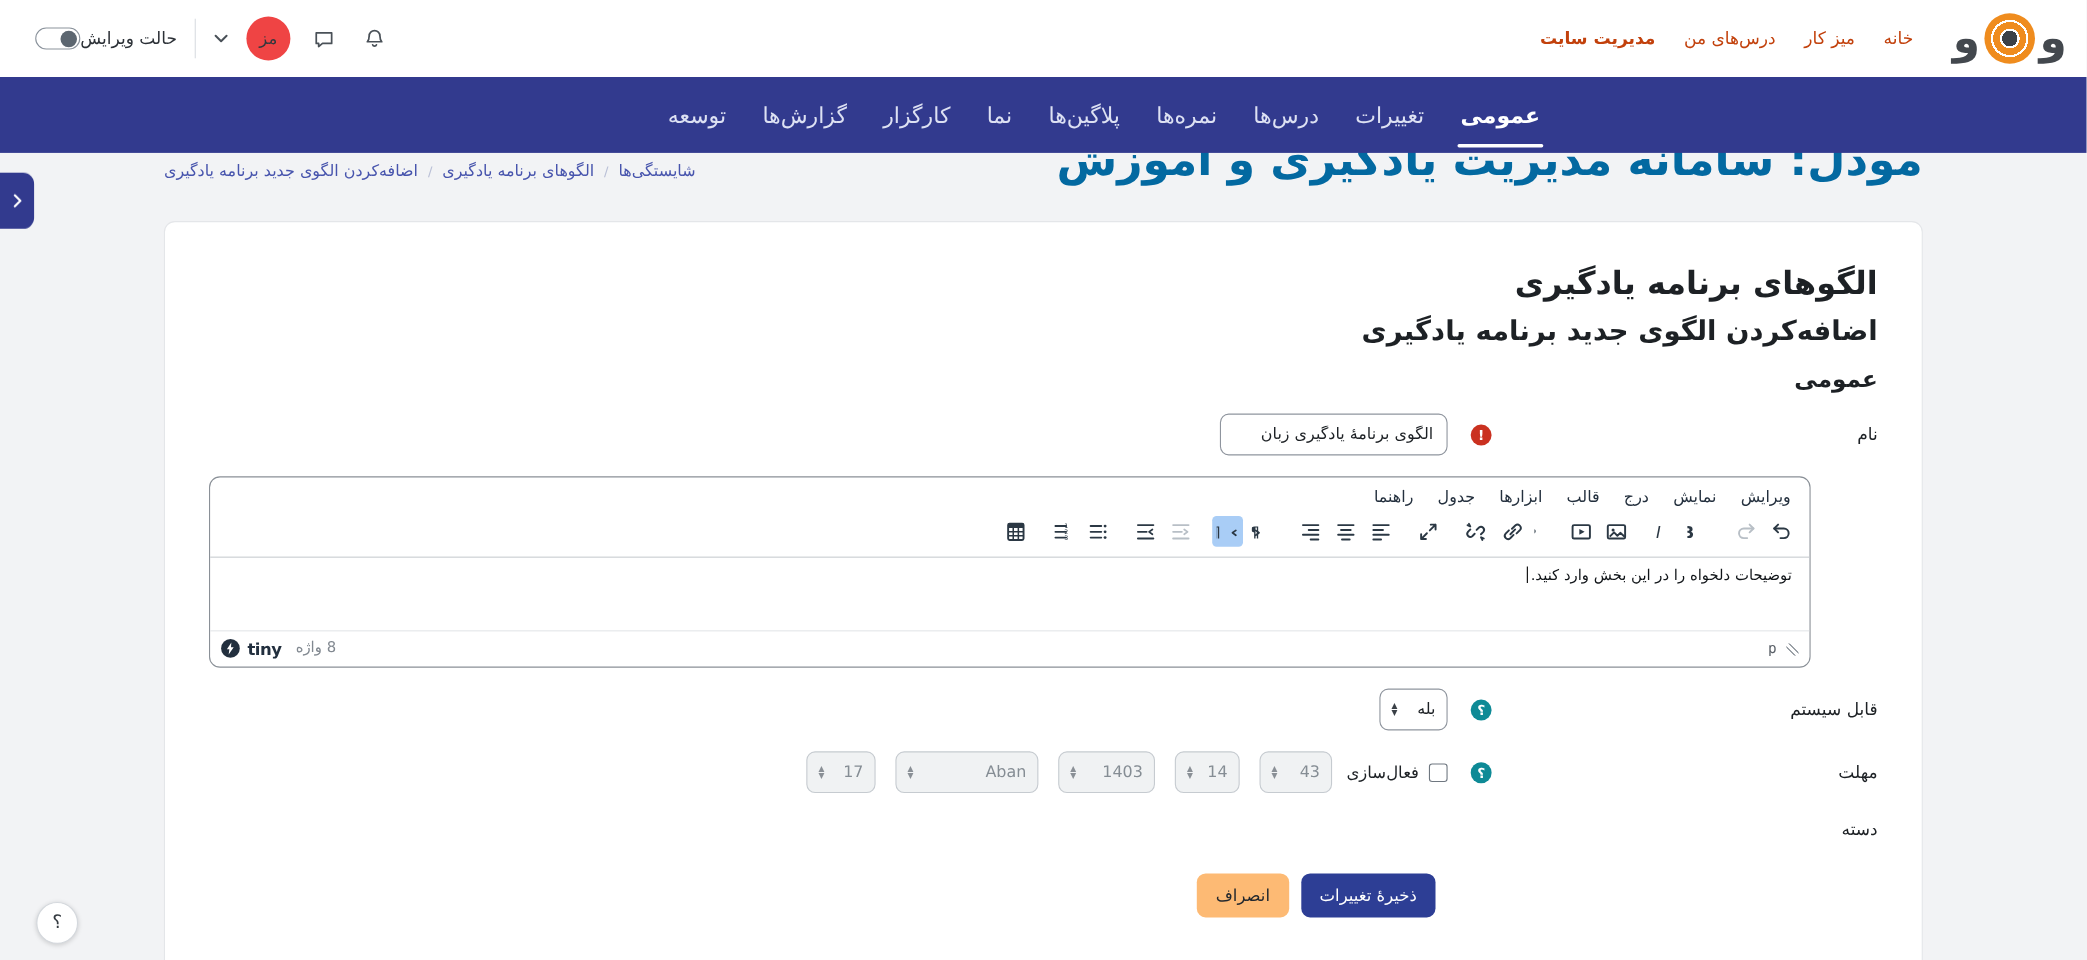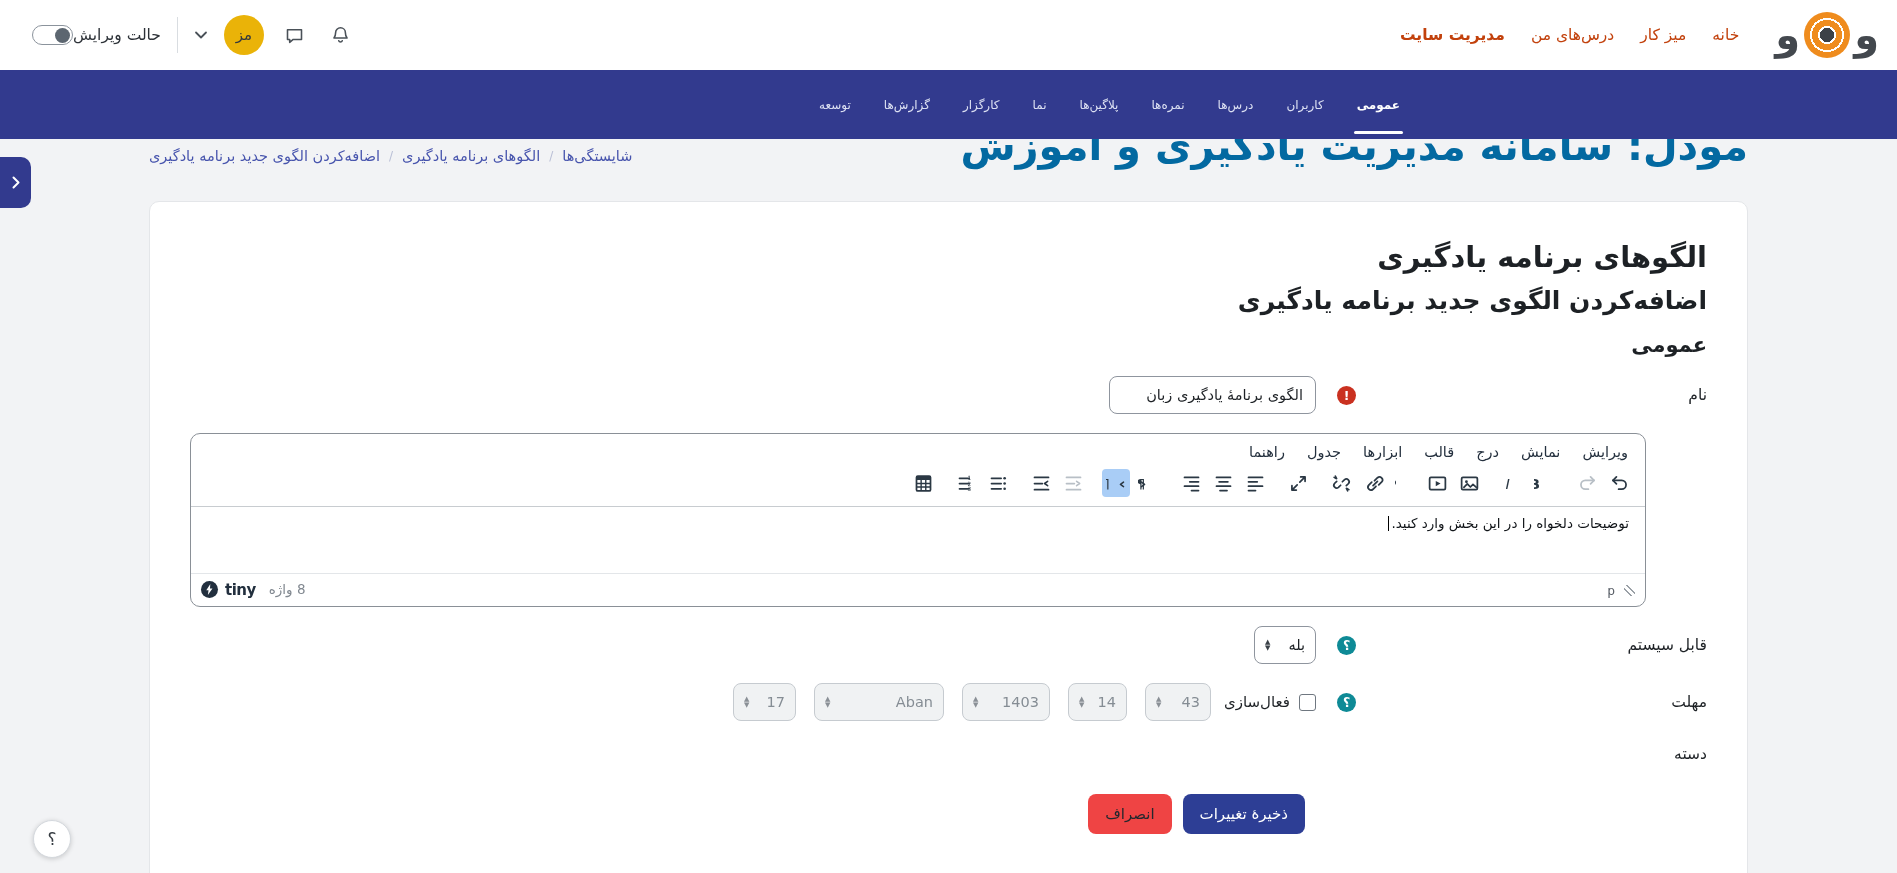--- a/index.html
+++ b/index.html
@@ -12,31 +12,31 @@
   .tb-right { display:flex; align-items:center; }
   .logo { display:flex; align-items:center; gap:4px; margin-left:36px; }
   .logo-txt { font-size:40px; font-weight:800; color:#43484e; line-height:1; }
   .logo-ring { width:46px; height:46px; border-radius:50%;
      background:radial-gradient(circle, #3c4147 0 7px, #fff 7px 9px, #ef8c1e 9px 15px, #fff 15px 17px, #ef8c1e 17px 23px); }
   .tb-nav { display:flex; align-items:center; gap:26px; }
   .tb-link { font-size:15.5px; color:#c2410c; padding:4px 0; }
   .tb-link.active { font-weight:bold; }
   .tb-left { display:flex; align-items:center; gap:16px; }
   .icon-btn { display:flex; align-items:center; justify-content:center; width:30px; height:30px; color:#4a5158; }
-  .avatar { width:40px; height:40px; border-radius:50%; background:#eab308; color:#33383e; font-size:15px; display:flex; align-items:center; justify-content:center; }
+  .avatar { width:40px; height:40px; border-radius:50%; background:#ef4444; color:#33383e; font-size:15px; display:flex; align-items:center; justify-content:center; }
   .chev { color:#4a5158; display:flex; align-items:center; }
   .vdiv { width:1px; height:36px; background:#d9dde1; }
   .edit-cluster { display:flex; align-items:center; }
   .edit-label { font-size:15.5px; color:#2c3137; }
   .switch { width:41px; height:20px; border:1px solid #8b939c; border-radius:12px; background:#fff; position:relative; cursor:pointer; }
   .switch .knob { position:absolute; right:2px; top:1.5px; width:15px; height:15px; border-radius:50%; background:#5c6670; }
 
   
   .navbar { height:69px; background:#323a8e; display:flex; align-items:center; padding-right:497px; gap:33px; position:relative; z-index:5; }
-  .nv-item { font-size:12px; color:#dde1f3; position:relative; height:69px; display:flex; align-items:center; }
+  .nv-item { font-size:20px; color:#dde1f3; position:relative; height:69px; display:flex; align-items:center; }
   .nv-item.active { color:#fff; font-weight:bold; }
   .nv-item.active::after { content:""; position:absolute; left:-3px; right:-3px; bottom:5px; height:3px; background:#fff; border-radius:2px; }
 
   
   .page-head { display:flex; justify-content:space-between; align-items:flex-end; margin:-16px 149px 0; position:relative; z-index:1; }
   .site-h1 { font-size:40px; font-weight:bold; color:#0369a1; white-space:nowrap; }
   .crumbs { display:flex; align-items:center; gap:9px; font-size:14.5px; margin-bottom:5px; }
   .crumb { color:#4754ad; white-space:nowrap; }
   .crumb-sep { color:#b9bfd6; font-size:12px; }
 
@@ -58,21 +58,21 @@
   .sel { height:38px; border:1px solid #8f959e; border-radius:8px; background:#fff; display:flex; align-items:center; justify-content:space-between; padding:0 10px; font-size:14.5px; color:#1d2125; cursor:pointer; gap:8px; }
   .sel-arrows { display:flex; flex-direction:column; font-size:7px; line-height:6px; color:#3a4047; }
   .sel.sel-disabled { background:#f0f2f3; border-color:#c6cbd0; color:#858d94; cursor:default; }
   .sel.sel-disabled .sel-arrows { color:#8a9096; }
   .checkbox { width:17px; height:17px; border:1.5px solid #6f7780; border-radius:3px; background:#fff; cursor:pointer; }
   .enable-lbl { font-size:15px; color:#1d2125; margin:0 9px 0 13px; }
   .due-sels { display:flex; gap:18px; }
   .static-val { font-size:15.5px; color:#1d2125; }
   .btn { height:40px; border-radius:8px; font-size:15px; padding:0 17px; }
   .btn-primary { background:#2d3e95; color:#fff; }
-  .btn-secondary { background:#ef4444; color:#23282e;text-align:center; }
+  .btn-secondary { background:#fdba74; color:#23282e;text-align:center; }
   .btn-row { margin-top:31px; }
   .btn-row .fctrl { gap:11px; }
 
   
   .editor { flex:1; border:1px solid #8a9097; border-radius:10px; background:#fff; overflow:hidden; }
   .ed-menubar { display:flex; align-items:center; gap:4px; padding:6px 8px 0; }
   .ed-menu { font-size:14.5px; color:#24303e; padding:4px 9px; border-radius:4px; }
   .ed-toolbar { display:flex; align-items:center; gap:15px; padding:5px 12px 9px; border-bottom:1px solid #c8ccd0; flex-wrap:wrap; }
   .tgroup { display:flex; gap:4px; }
   .tbtn { width:28px; height:28px; border-radius:4px; display:flex; align-items:center; justify-content:center; color:#2b3844; }
@@ -234,21 +234,21 @@
       <span class="edit-label">حالت ویرایش</span>
       <span class="switch">
           <span class="knob"></span>
         </span>
     </div>
   </div>
 </header>
 
 <nav class="navbar" id="nv-list">
     <a class="nv-item active">عمومی</a>
-    <a class="nv-item">کاربران</a>
+    <a class="nv-item">تغییرات</a>
     <a class="nv-item">درس‌ها</a>
     <a class="nv-item">نمره‌ها</a>
     <a class="nv-item">پلاگین‌ها</a>
     <a class="nv-item">نما</a>
     <a class="nv-item">کارگزار</a>
     <a class="nv-item">گزارش‌ها</a>
     <a class="nv-item">توسعه</a>
   </nav>
 
 <div class="page-head">

